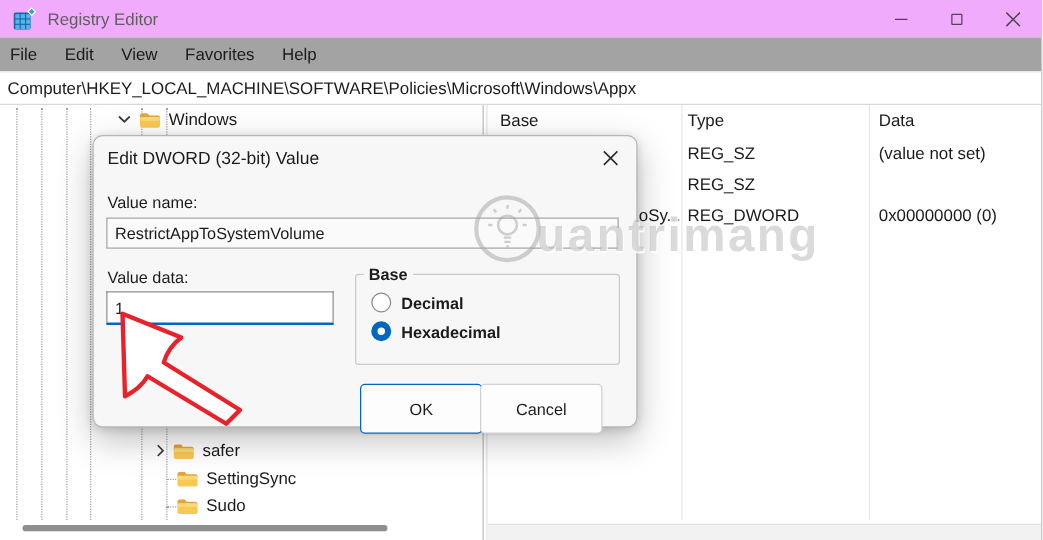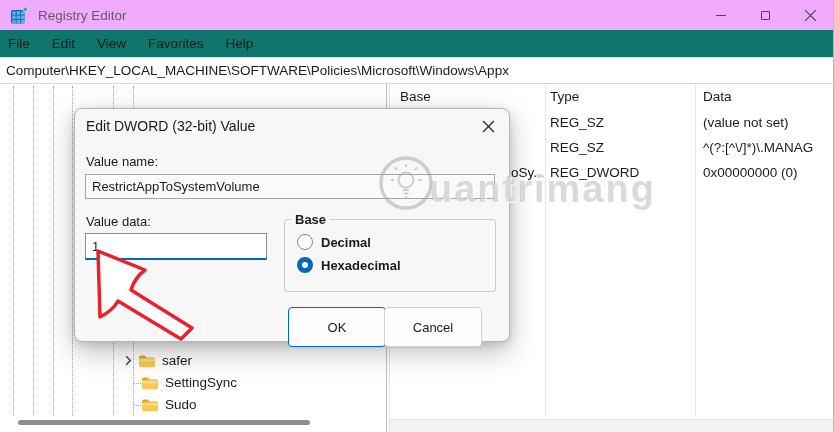--- a/index.html
+++ b/index.html
@@ -12,21 +12,21 @@
   }
   
   .titlebar { position:absolute; top:0; left:0; right:0; height:30px; display:flex; align-items:center; background:#f0abfc; }
   .app-icon { margin-left:10px; display:flex; }
   .title-text { margin-left:9px; font-size:13.5px; color:#5f5f5f; }
   .win-controls { margin-left:auto; display:flex; height:100%; }
   .win-btn { width:45px; height:100%; display:flex; align-items:center; justify-content:center; }
   .glyph-min { width:10px; height:1px; background:#4a4a4a; }
   .glyph-max { width:9px; height:9px; border:1px solid #4a4a4a; border-radius:1px; }
   
-  .menubar { position:absolute; top:30px; left:0; right:0; height:27px; display:flex; align-items:center; font-size:13.5px; background:#0f766e; }
+  .menubar { position:absolute; top:30px; left:0; right:0; height:27px; display:flex; align-items:center; font-size:13.5px; background:#a3a3a3; }
   .menu-item { padding:0 11px; }
   .menu-item:first-child { padding-left:8px; }
   
   .addressbar { position:absolute; top:57px; left:0; right:0; height:27px;
     border-top:1px solid #e4e4e4; border-bottom:1px solid #d9d9d9;
     display:flex; align-items:center; padding-left:6px; font-size:13.5px; background:#fff; }
   
   .body { position:absolute; top:84px; left:0; right:0; bottom:0; }
   .guide { position:absolute; width:0; top:2px; height:330px; border-left:1px dotted #a3a3a3; }
   .vsep1 { position:absolute; left:386px; top:0; bottom:0; width:1px; background:#bfbfbf; }
@@ -122,20 +122,31 @@
 
   <div class="body">
 
     <div class="guide" style="left:13px"></div>
     <div class="guide" style="left:33px"></div>
     <div class="guide" style="left:53px"></div>
     <div class="guide" style="left:72px"></div>
     <div class="guide" style="left:113px"></div>
     <div class="guide" style="left:133px"></div>
 
+    <div class="tree-row" style="left:94px; top:1px">
+      <svg width="11" height="7" viewBox="0 0 11 7">
+          <path d="M1.2 1.2 L5.5 5.4 L9.8 1.2" fill="none" stroke="#3c3c3c" stroke-width="1.4"></path>
+        </svg>
+      <svg width="18" height="14" viewBox="0 0 18 14">
+          <path d="M1 3.2 Q1 1.6 2.6 1.6 L6.8 1.6 L8.4 3.4 L15.4 3.4 Q17 3.4 17 5 L17 6 L1 6 Z" fill="#e6a23c"></path>
+          <rect x="1" y="4.6" width="16" height="8.6" rx="1.4" fill="#f8c854"></rect>
+          <rect x="1" y="4.6" width="16" height="3" rx="1.4" fill="#fada75"></rect>
+        </svg>
+      <span>Windows</span>
+    </div>
 
     <div class="tree-row" style="left:125px; top:266px">
       <svg width="7" height="11" viewBox="0 0 7 11">
           <path d="M1.2 1.2 L5.4 5.5 L1.2 9.8" fill="none" stroke="#3c3c3c" stroke-width="1.4"></path>
         </svg>
       <svg width="18" height="14" viewBox="0 0 18 14">
           <path d="M1 3.2 Q1 1.6 2.6 1.6 L6.8 1.6 L8.4 3.4 L15.4 3.4 Q17 3.4 17 5 L17 6 L1 6 Z" fill="#e6a23c"></path>
           <rect x="1" y="4.6" width="16" height="8.6" rx="1.4" fill="#f8c854"></rect>
           <rect x="1" y="4.6" width="16" height="3" rx="1.4" fill="#fada75"></rect>
         </svg>
@@ -171,21 +182,20 @@
       <div class="col-sep" style="left:155px"></div>
       <div class="col-sep" style="left:305px"></div>
       <div class="hdr" style="left:10px">Base</div>
       <div class="hdr" style="left:160px">Type</div>
       <div class="hdr" style="left:313px">Data</div>
 
       <div class="cell" style="left:160px; top:31px">REG_SZ</div>
       <div class="cell" style="left:313px; top:31px">(value not set)</div>
 
       <div class="cell" style="left:160px; top:56px">REG_SZ</div>
-      <div class="cell" style="left:313px; top:56px">^(?:[^\/]*)\.MANAG</div>
 
       <div class="cell" style="left:121px; top:81px">oSy...</div>
       <div class="cell" style="left:160px; top:81px">REG_DWORD</div>
       <div class="cell" style="left:313px; top:81px">0x00000000 (0)</div>
 
       <div class="rscroll"></div>
     </div>
   </div>
 
   <div class="dialog">

